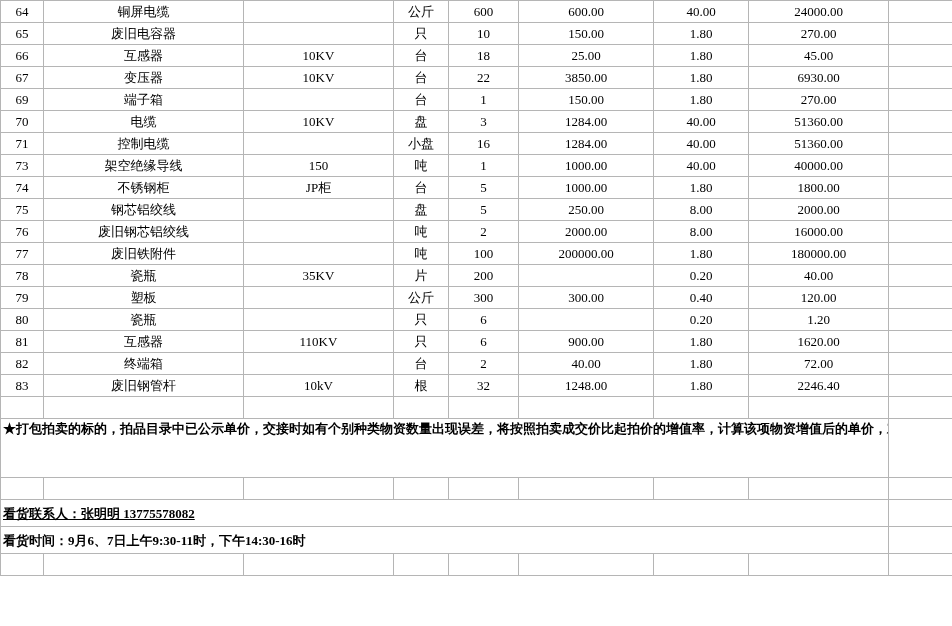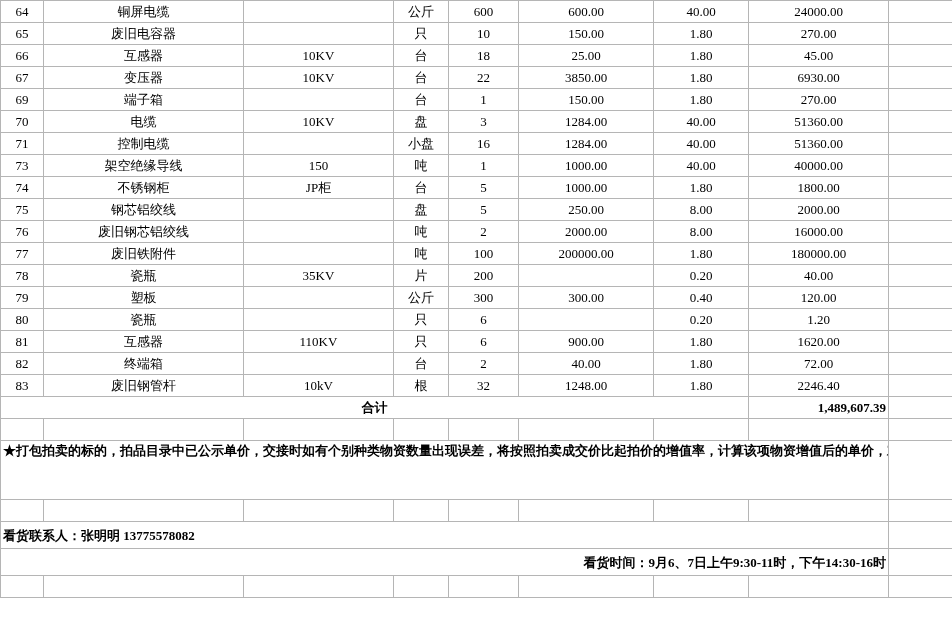--- a/index.html
+++ b/index.html
@@ -287,25 +287,20 @@
         <td class="ct">废旧钢管杆</td>
         <td class="ct">10kV</td>
         <td class="ct">根</td>
         <td class="ct">32</td>
         <td class="ct">1248.00</td>
         <td class="ct">1.80</td>
         <td class="ct">2246.40</td>
         <td class="ct"></td>
       </tr>
 
-      <tr>
-        <td class="total-label" colspan="7">合计</td>
-        <td class="total-amt">1,489,607.39</td>
-        <td class="ct"></td>
-      </tr>
 
       <tr class="spacer-row">
         <td class="blank-cell"></td>
         <td class="blank-cell"></td>
         <td class="blank-cell"></td>
         <td class="blank-cell"></td>
         <td class="blank-cell"></td>
         <td class="blank-cell"></td>
         <td class="blank-cell"></td>
         <td class="blank-cell"></td>
@@ -323,26 +318,26 @@
         <td class="blank-cell"></td>
         <td class="blank-cell"></td>
         <td class="blank-cell"></td>
         <td class="blank-cell"></td>
         <td class="blank-cell"></td>
         <td class="blank-cell"></td>
         <td class="blank-cell"></td>
       </tr>
 
       <tr>
-        <td class="contact-cell" colspan="8" style="height:26px;">看货联系人：张明明  13775578082</td>
-        <td class="blank-cell"></td>
-      </tr>
-
-      <tr>
-        <td class="contact-cell" colspan="8" style="height:26px;text-align:right;">看货时间：9月6、7日上午9:30-11时，下午14:30-16时</td>
+        <td class="contact-cell" colspan="8" style="height:26px;text-decoration:underline;">看货联系人：张明明  13775578082</td>
+        <td class="blank-cell"></td>
+      </tr>
+
+      <tr>
+        <td class="contact-cell" colspan="8" style="height:26px;">看货时间：9月6、7日上午9:30-11时，下午14:30-16时</td>
         <td class="blank-cell"></td>
       </tr>
 
       <tr class="spacer-row">
         <td class="blank-cell"></td>
         <td class="blank-cell"></td>
         <td class="blank-cell"></td>
         <td class="blank-cell"></td>
         <td class="blank-cell"></td>
         <td class="blank-cell"></td>

